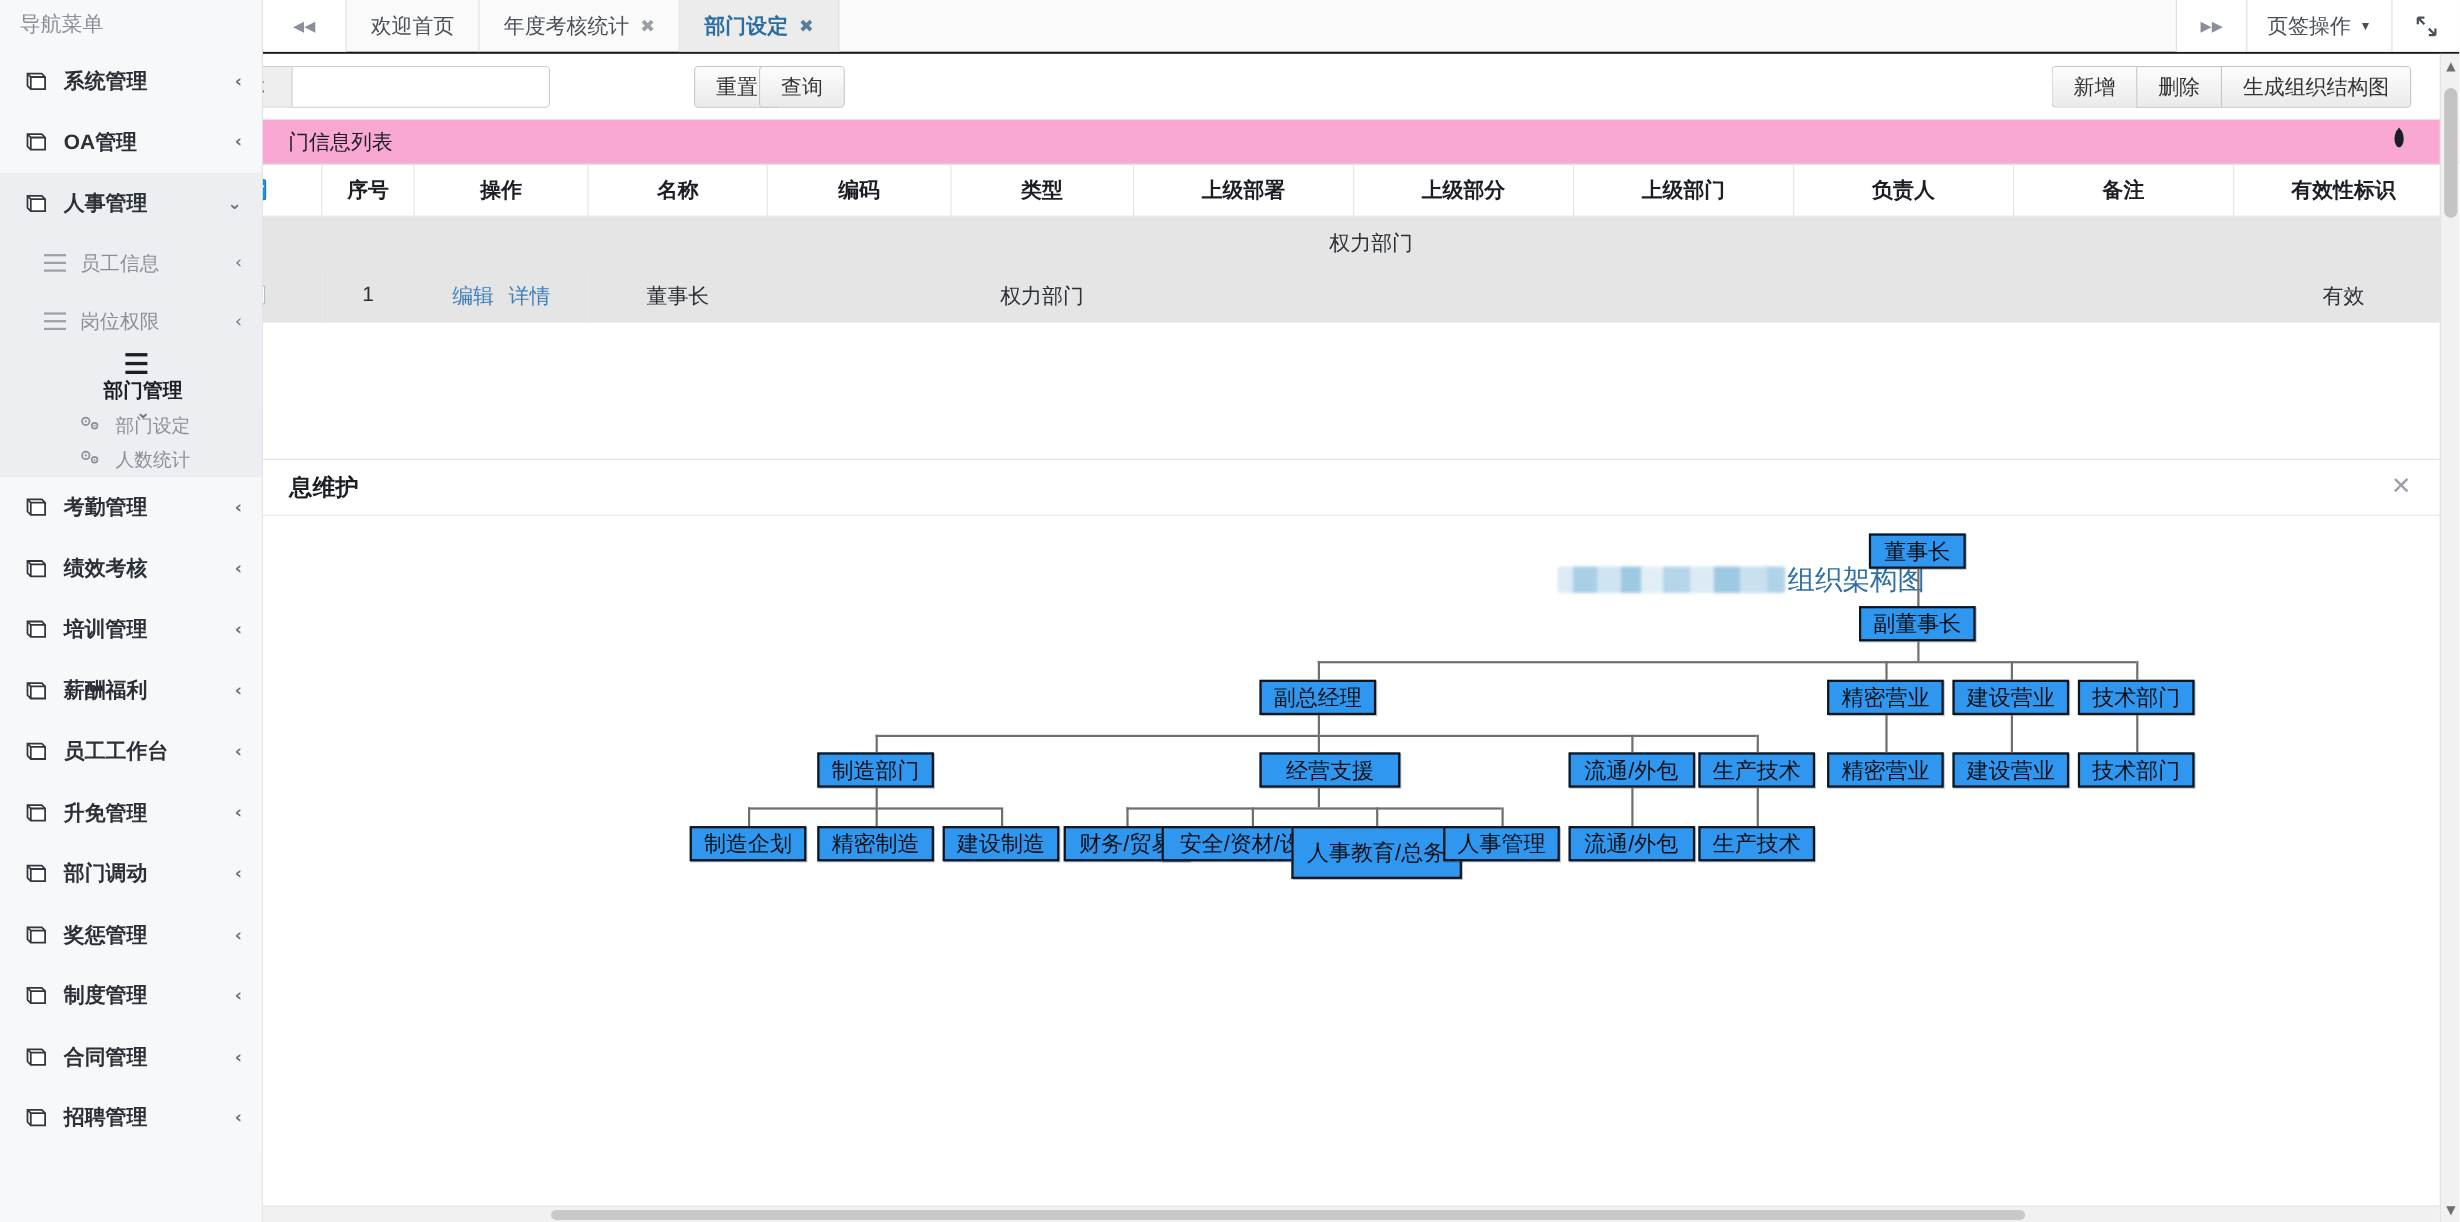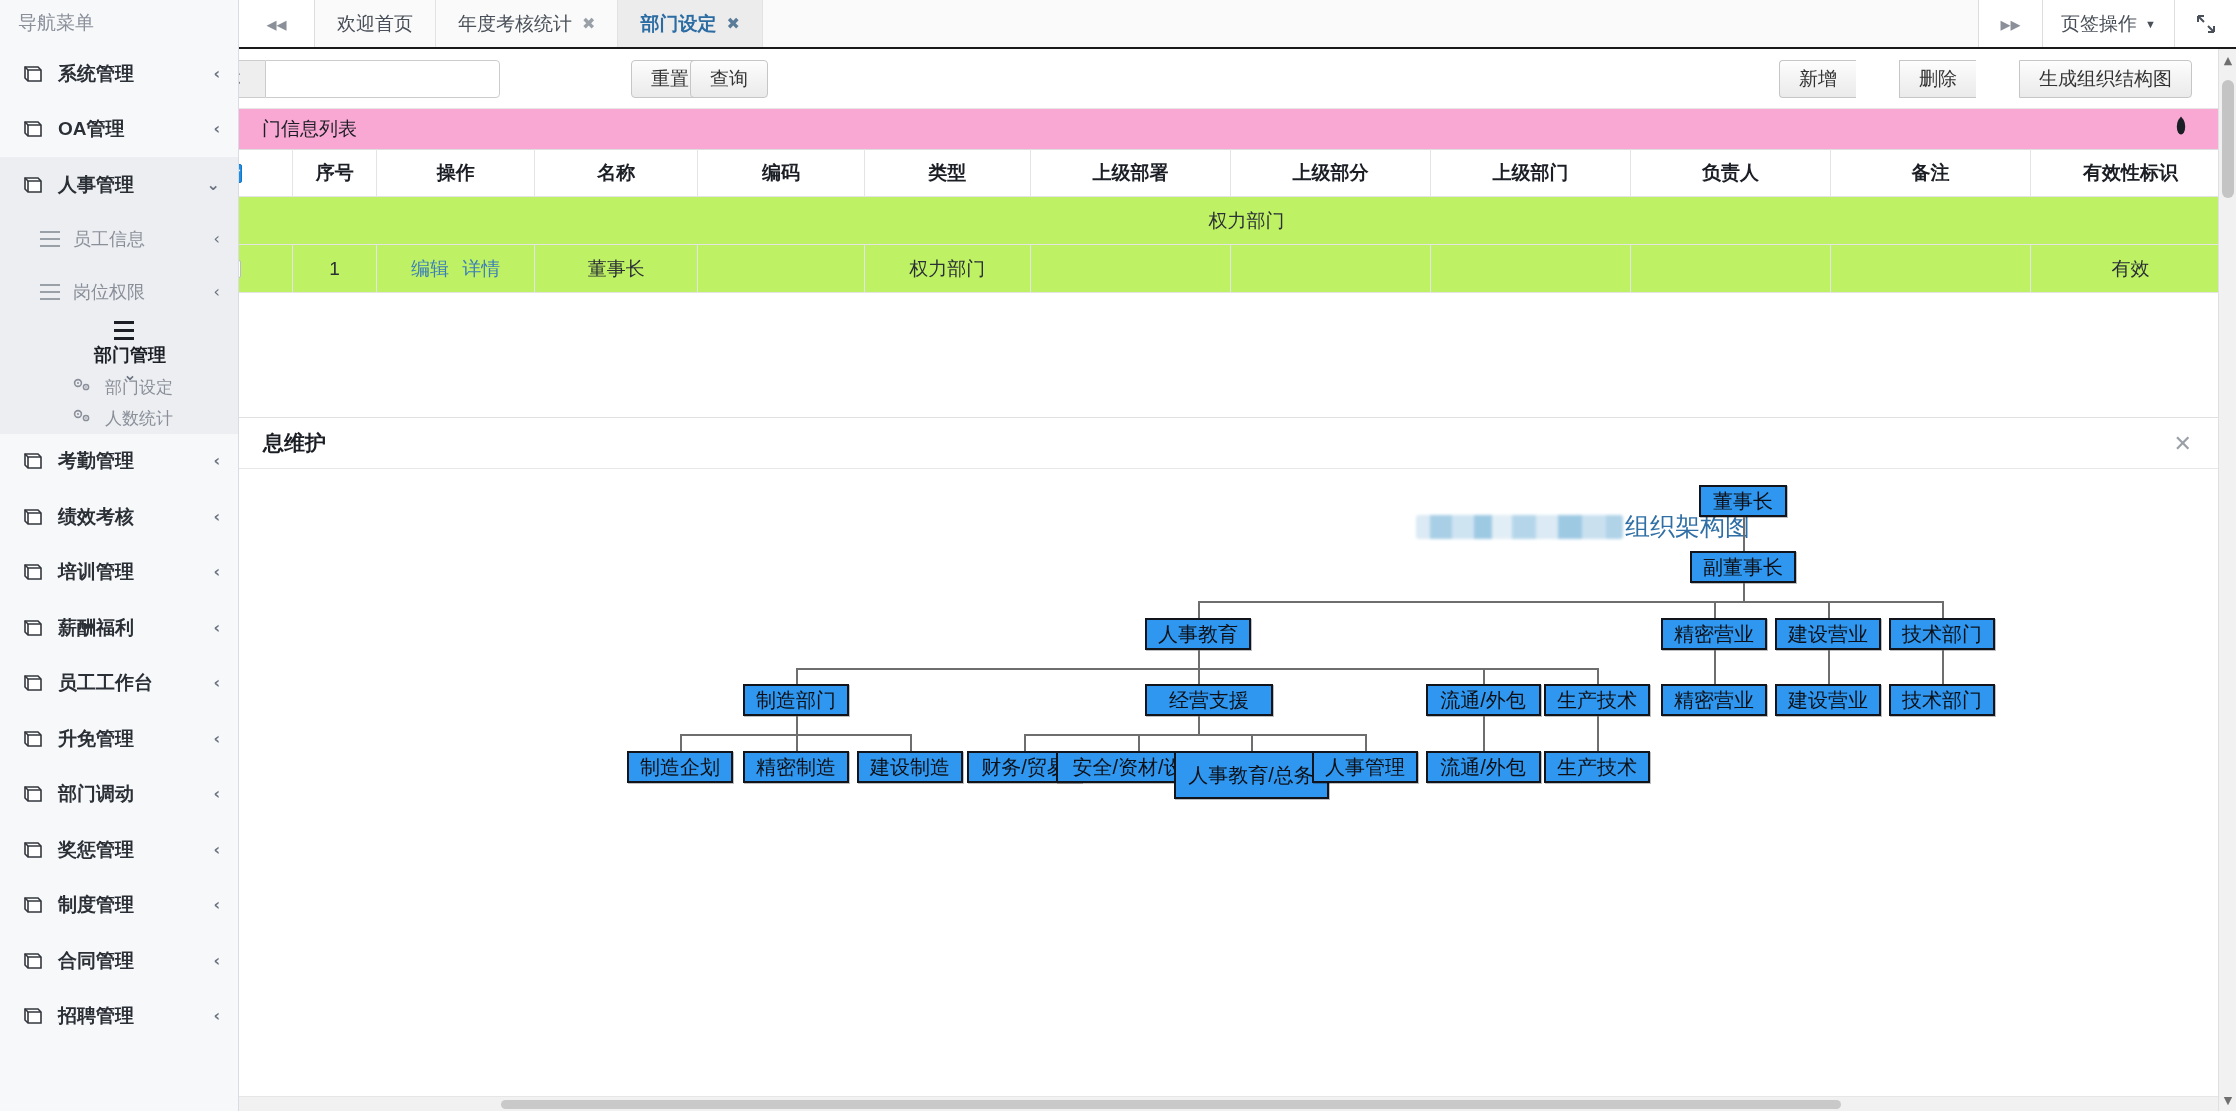--- a/index.html
+++ b/index.html
@@ -183,21 +183,20 @@
     cursor: pointer;
     font-family: "Liberation Sans", "DejaVu Sans", sans-serif;
     white-space: nowrap;
   }
   .btn-reset { position: absolute; left: 392px; top: 11px; }
   .btn-query { position: absolute; left: 451px; top: 11px; }
 
   .btn-group {
     position: absolute; right: 44px; top: 11px;
     display: flex;
-    gap: 43px;
   }
   .btn-group .btn { border-radius: 0; border-right: none; }
   .btn-group .btn:first-child { border-radius: 4px 0 0 4px; }
   .btn-group .btn:last-child { border-radius: 0 4px 4px 0; border-right: 1px solid #c6c6c6; }
 
   
   .list-head {
     position: relative;
     height: 40px;
     display: flex; align-items: center;
@@ -227,21 +226,21 @@
     font-weight: bold;
     color: #1b1e24;
     text-align: center;
     background: #fff;
   }
   table.dt td {
     height: 48px;
     border: 1px solid #e4e4e4;
     text-align: center;
     color: #2b2f36;
-    background: #bef264;
+    background: #e5e5e5;
   }
   td.grp {
     text-align: left;
     padding-left: 92px;
     font-weight: normal;
     border-left: 1px solid #e4e4e4;
   }
   .lnk { color: #3c7ebb; cursor: pointer; }
   .lnk + .lnk { margin-left: 8px; }
   .hdr-check {
@@ -708,21 +707,21 @@
             <span class="redact"></span>
               <span>组织架构图</span>
           </div>
         <div class="node" style="left: 1528px; top: 16px; width: 88px; height: 32px;">
               <span>董事长</span>
             </div>
             <div class="node" style="left: 1519px; top: 82px; width: 106px; height: 32px;">
               <span>副董事长</span>
             </div>
             <div class="node" style="left: 974px; top: 149px; width: 106px; height: 32px;">
-              <span>人事教育</span>
+              <span>副总经理</span>
             </div>
             <div class="node" style="left: 1490px; top: 149px; width: 106px; height: 32px;">
               <span>精密营业</span>
             </div>
             <div class="node" style="left: 1604px; top: 149px; width: 106px; height: 32px;">
               <span>建设营业</span>
             </div>
             <div class="node" style="left: 1718px; top: 149px; width: 106px; height: 32px;">
               <span>技术部门</span>
             </div>

